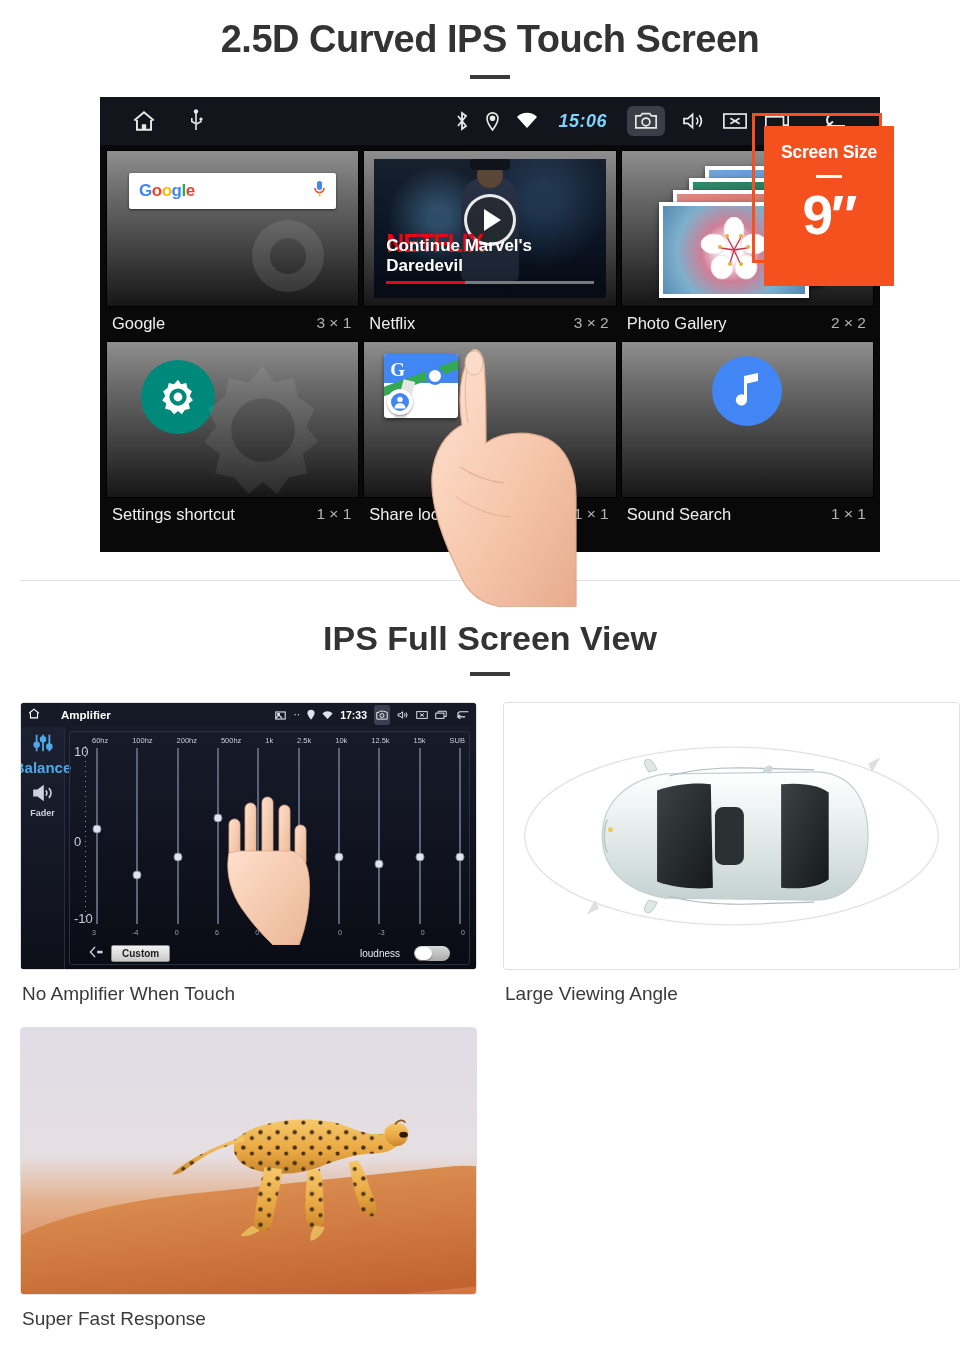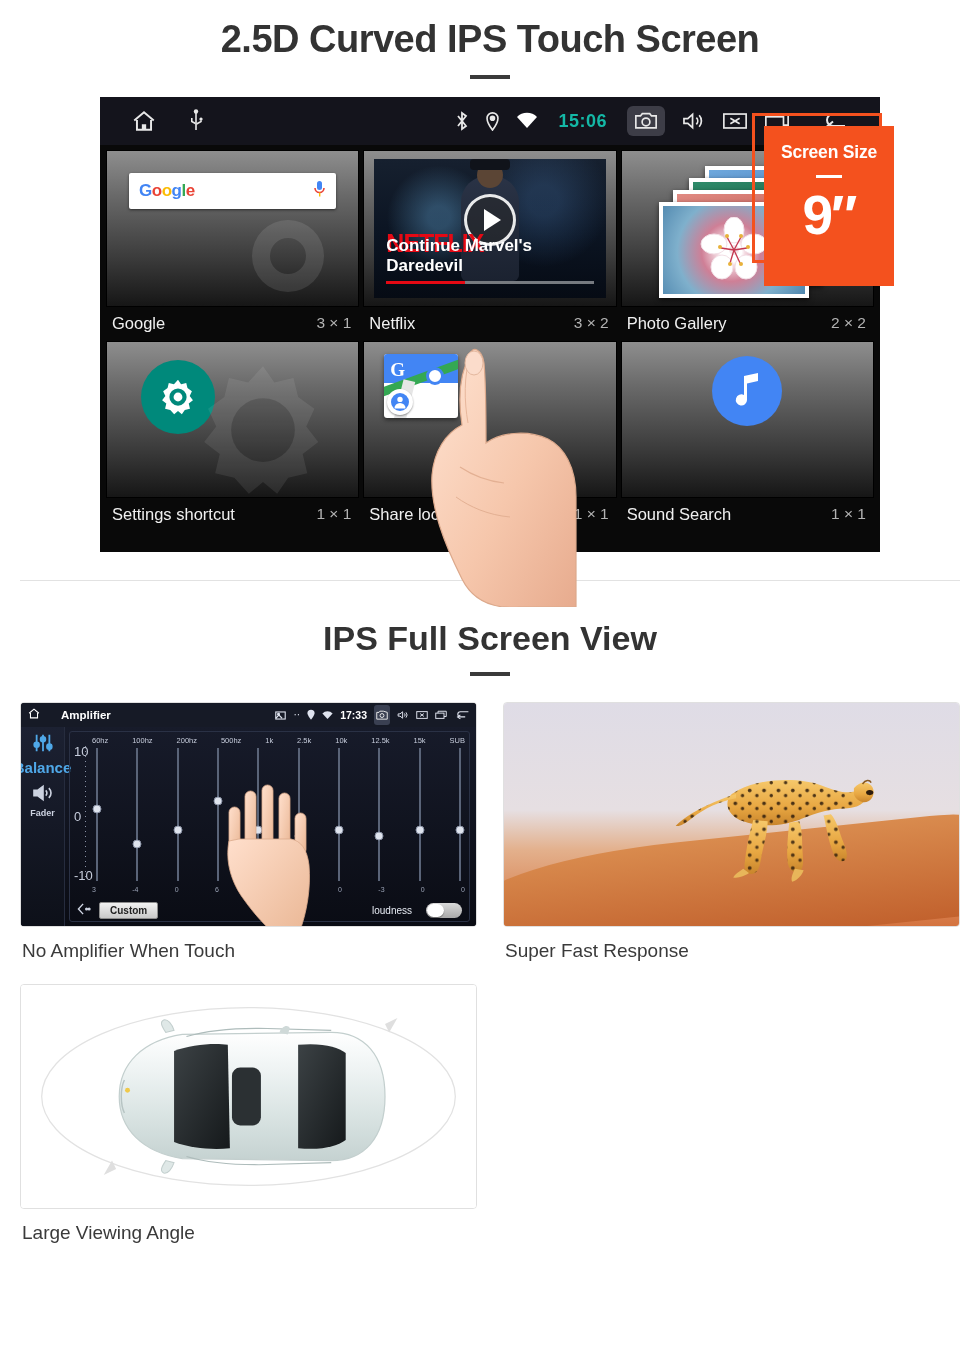--- a/index.html
+++ b/index.html
@@ -43,21 +43,21 @@
     overflow: hidden;
   }
   .statusbar {
     position: absolute; top: 0; left: 0; right: 0; height: 48px;
     background: #14141c;
     display: flex; align-items: center;
   }
   .sb-left { display: flex; align-items: center; gap: 30px; padding-left: 30px; }
   .sb-right { margin-left: auto; display: flex; align-items: center; gap: 16px; padding-right: 18px; }
   .sb-icon { color: #e8e8e8; display: flex; align-items: center; justify-content: center; }
-  .sb-time { color: #14b8a6; font-size: 18px; font-weight: bold; letter-spacing: .5px; margin: 8px 4px; }
+  .sb-time { color: #7dd3fc; font-size: 18px; font-weight: bold; letter-spacing: .5px; margin: 8px 4px; font-style: italic; }
   .sb-hl { background: #3d3d47; border-radius: 6px; padding: 5px 7px; }
 
   .grid {
     position: absolute; top: 48px; left: 0; right: 0; bottom: 0;
     display: grid;
     grid-template-columns: 1fr 1fr 1fr;
     grid-template-rows: 1fr 1fr;
     column-gap: 4px; row-gap: 2px;
     padding: 5px 6px 22px 6px;
   }
@@ -192,21 +192,21 @@
     text-align:center; font-size:34px; font-weight:bold; color:#333;
   }
   .rule2 { width:40px; height:4px; background:#3a3a3a; margin:14px auto 0 auto; }
 
   .cards {
     width:940px; margin:26px auto 0 auto;
     display:grid; grid-template-columns: 1fr 1fr; column-gap:26px; row-gap:4px;
   }
   .card { }
   .card-img {
-    width:100%; height:225px; border:1px solid #e0e0e0; border-radius:4px;
+    width:100%; height:268px; border:1px solid #e0e0e0; border-radius:4px;
     overflow:hidden; position:relative; background:#fff;
   }
   .card-cap { font-size:19px; color:#3a3a3a; padding:13px 2px 18px 2px; }
 
   
   .sky { position:absolute; inset:0;
     background: radial-gradient(ellipse 55% 65% at 78% 12%, #ffffff 0%, #ffffff 16%, #eaf5fd 34%, #bfe0f7 62%, #8fc8f0 100%);
   }
   .sky-rays { position:absolute; inset:0; opacity:.55;
     background: conic-gradient(from 200deg at 78% 12%,
@@ -246,21 +246,21 @@
   .sliders { position:absolute; top:16px; bottom:40px; left:22px; right:4px; display:flex; justify-content:space-between; }
   .slider { position:relative; width:10px; }
   .slider .track { position:absolute; left:50%; transform:translateX(-50%); top:0; bottom:0; width:2px; background:#5a6478; }
   .knob { position:absolute; left:50%; transform:translate(-50%,-50%); width:9px; height:9px;
           border-radius:50%; background:#dfe4ee; border:1px solid #8a92a5; }
   .scale { position:absolute; left:4px; top:14px; bottom:40px; width:16px; }
   .scale .t { position:absolute; color:#c6ccdb; font-size:13px; left:0; }
   .scale .ticks { position:absolute; left:11px; top:0; bottom:0; width:1px;
                   background: repeating-linear-gradient(180deg,#8a92a5 0 1px, transparent 1px 5px); }
   .amp-foot { position:absolute; left:48px; right:6px; bottom:4px; height:24px;
-              display:flex; align-items:center; gap:8px; padding:0 8px; }
+              display:flex; align-items:center; gap:8px; padding:0 20px; }
   .preset { background:linear-gradient(180deg,#f2f2f2,#c9c9c9); color:#222;
             font-size:10px; font-weight:bold; padding:2px 10px; border-radius:2px; border:1px solid #8c8c8c; }
   .loud { color:#e6eaf2; font-size:10px; margin-left:auto; }
   .toggle { width:36px; height:15px; border-radius:8px;
             background:linear-gradient(180deg,#d9d9d9,#a9a9a9); position:relative; margin-left:6px; }
   .toggle::after { content:""; position:absolute; left:1px; top:1px; width:17px; height:13px;
                    border-radius:7px; background:#fff; box-shadow:0 1px 1px rgba(0,0,0,.4); }
   .amp-hand { position:absolute; left:44%; top:28%; width:100px; height:150px; }
 
   
@@ -731,20 +731,55 @@
                 <rect x="41" y="2" width="11" height="66" rx="5.5"></rect>
                 <rect x="58" y="10" width="11" height="58" rx="5.5"></rect>
                 <rect x="74" y="30" width="11" height="42" rx="5.5"></rect>
                 <path d="M8 58 C4 78 10 100 24 118 C34 132 44 142 52 150 L78 150 C86 130 90 104 88 82 C86 66 80 58 70 56 L18 56 Z"></path>
               </g>
             </svg>
           </div>
         </div>
       </div>
       <div class="card-cap">No Amplifier When Touch</div>
+    </div>
+
+    <div class="card">
+      <div class="card-img">
+        <div class="car-bg"></div>
+        <svg viewBox="0 0 440 212" style="position:absolute;inset:0;width:100%;height:100%">
+          <defs>
+            <linearGradient id="body" x1="0" y1="0" x2="0" y2="1">
+              <stop offset="0%" stop-color="#ffffff"></stop>
+                <stop offset="30%" stop-color="#eef3f3"></stop>
+              <stop offset="62%" stop-color="#dbe5e4"></stop>
+                <stop offset="100%" stop-color="#c5d2d1"></stop>
+            </linearGradient>
+            <linearGradient id="glass" x1="0" y1="0" x2="1" y2="1">
+              <stop offset="0%" stop-color="#3c4245"></stop>
+                <stop offset="100%" stop-color="#15191b"></stop>
+            </linearGradient>
+          </defs>
+          <ellipse cx="220" cy="106" rx="200" ry="86" fill="none" stroke="#e2e2e2" stroke-width="1.2"></ellipse>
+          <path d="M352 36 L364 30 L356 44 Z" fill="#dfdfdf"></path>
+          <path d="M92 176 L80 182 L88 168 Z" fill="#dfdfdf"></path>
+          <path d="M95 106 C95 74 118 52 156 46 L300 44 C332 44 352 66 352 106 C352 146 332 168 300 168 L156 166 C118 160 95 138 95 106 Z" fill="url(#body)" stroke="#c3cfce" stroke-width="1.2"></path>
+          <path d="M148 62 C164 56 186 54 200 56 L202 156 C186 158 164 156 148 150 Z" fill="url(#glass)"></path>
+          <path d="M268 56 C292 54 306 58 314 64 L314 148 C306 154 292 158 268 156 Z" fill="url(#glass)"></path>
+          <rect x="204" y="78" width="28" height="56" rx="8" fill="#2b3033"></rect>
+          <path d="M160 48 C180 42 206 40 230 40 L300 42" fill="none" stroke="#aebcbb" stroke-width="1.2"></path>
+          <path d="M160 164 C180 170 206 172 230 172 L300 170" fill="none" stroke="#aebcbb" stroke-width="1.2"></path>
+          <path d="M100 90 C96 98 96 114 100 122" fill="none" stroke="#b7c4c3" stroke-width="1.4"></path>
+          <circle cx="103" cy="100" r="2.4" fill="#f0c94a"></circle>
+          <path d="M140 44 C136 38 134 34 138 32 C142 31 146 36 148 42 Z" fill="#dfe8e7" stroke="#c3cfce"></path>
+          <path d="M140 168 C136 174 134 178 138 180 C142 181 146 176 148 170 Z" fill="#dfe8e7" stroke="#c3cfce"></path>
+          <path d="M250 44 C252 38 258 36 260 40 L258 46 Z" fill="#cfd9d8"></path>
+        </svg>
+      </div>
+      <div class="card-cap">Large Viewing Angle</div>
     </div>
 
     <div class="card">
       <div class="card-img">
         <div class="cheetah-bg"></div>
         <div class="dune"></div>
         <svg class="cheetah" viewBox="0 0 300 180">
           <defs>
             <linearGradient id="fur" x1="0" y1="0" x2="0" y2="1">
               <stop offset="0%" stop-color="#f6c86a"></stop>
@@ -770,49 +805,14 @@
             <path d="M160 86 C158 106 156 126 158 142 C160 154 170 158 176 152 C182 146 178 130 178 114 C178 100 176 90 174 84 Z" fill="url(#spots)" opacity="0.8"></path>
             <path d="M208 76 C212 96 216 116 222 130 C228 142 238 142 240 134 C242 126 234 112 230 98 C226 86 222 78 218 74 Z" fill="url(#fur)"></path>
             <path d="M208 76 C212 96 216 116 222 130 C228 142 238 142 240 134 C242 126 234 112 230 98 C226 86 222 78 218 74 Z" fill="url(#spots)" opacity="0.8"></path>
             <path d="M96 150 C90 154 84 158 82 162 C88 164 98 160 104 156 Z" fill="#e8b65a"></path>
             <path d="M168 150 C164 158 162 164 164 168 C172 166 178 158 180 152 Z" fill="#e8b65a"></path>
           </g>
         </svg>
       </div>
       <div class="card-cap">Super Fast Response</div>
     </div>
-
-    <div class="card">
-      <div class="card-img">
-        <div class="car-bg"></div>
-        <svg viewBox="0 0 440 212" style="position:absolute;inset:0;width:100%;height:100%">
-          <defs>
-            <linearGradient id="body" x1="0" y1="0" x2="0" y2="1">
-              <stop offset="0%" stop-color="#ffffff"></stop>
-                <stop offset="30%" stop-color="#eef3f3"></stop>
-              <stop offset="62%" stop-color="#dbe5e4"></stop>
-                <stop offset="100%" stop-color="#c5d2d1"></stop>
-            </linearGradient>
-            <linearGradient id="glass" x1="0" y1="0" x2="1" y2="1">
-              <stop offset="0%" stop-color="#3c4245"></stop>
-                <stop offset="100%" stop-color="#15191b"></stop>
-            </linearGradient>
-          </defs>
-          <ellipse cx="220" cy="106" rx="200" ry="86" fill="none" stroke="#e2e2e2" stroke-width="1.2"></ellipse>
-          <path d="M352 36 L364 30 L356 44 Z" fill="#dfdfdf"></path>
-          <path d="M92 176 L80 182 L88 168 Z" fill="#dfdfdf"></path>
-          <path d="M95 106 C95 74 118 52 156 46 L300 44 C332 44 352 66 352 106 C352 146 332 168 300 168 L156 166 C118 160 95 138 95 106 Z" fill="url(#body)" stroke="#c3cfce" stroke-width="1.2"></path>
-          <path d="M148 62 C164 56 186 54 200 56 L202 156 C186 158 164 156 148 150 Z" fill="url(#glass)"></path>
-          <path d="M268 56 C292 54 306 58 314 64 L314 148 C306 154 292 158 268 156 Z" fill="url(#glass)"></path>
-          <rect x="204" y="78" width="28" height="56" rx="8" fill="#2b3033"></rect>
-          <path d="M160 48 C180 42 206 40 230 40 L300 42" fill="none" stroke="#aebcbb" stroke-width="1.2"></path>
-          <path d="M160 164 C180 170 206 172 230 172 L300 170" fill="none" stroke="#aebcbb" stroke-width="1.2"></path>
-          <path d="M100 90 C96 98 96 114 100 122" fill="none" stroke="#b7c4c3" stroke-width="1.4"></path>
-          <circle cx="103" cy="100" r="2.4" fill="#f0c94a"></circle>
-          <path d="M140 44 C136 38 134 34 138 32 C142 31 146 36 148 42 Z" fill="#dfe8e7" stroke="#c3cfce"></path>
-          <path d="M140 168 C136 174 134 178 138 180 C142 181 146 176 148 170 Z" fill="#dfe8e7" stroke="#c3cfce"></path>
-          <path d="M250 44 C252 38 258 36 260 40 L258 46 Z" fill="#cfd9d8"></path>
-        </svg>
-      </div>
-      <div class="card-cap">Large Viewing Angle</div>
-    </div>
   </div>
 </div>
 
 </body></html>

